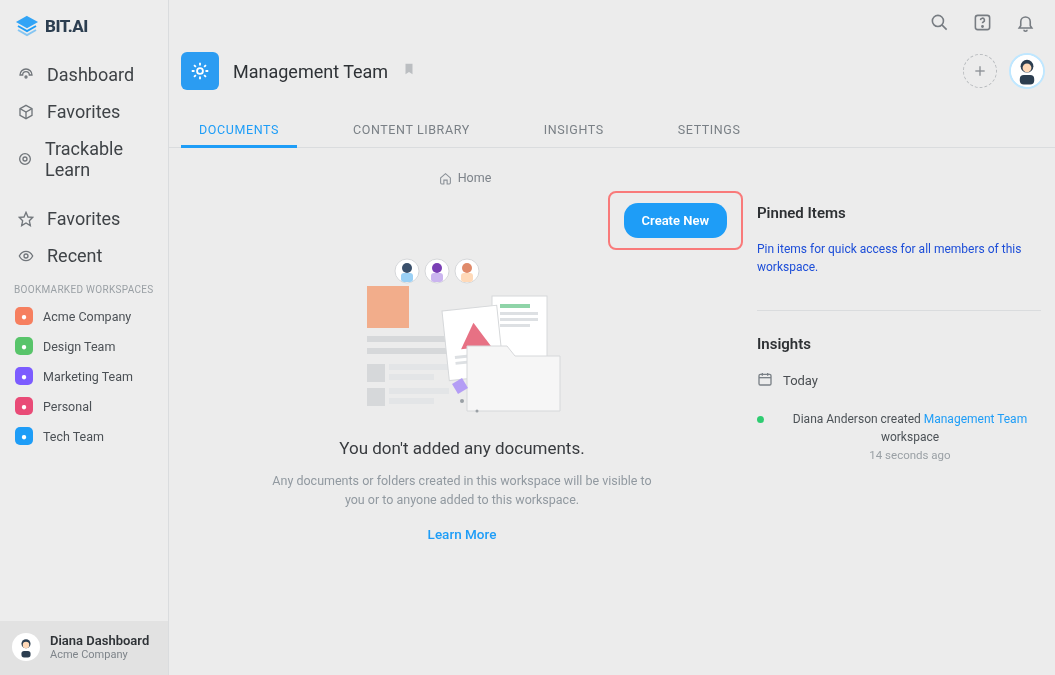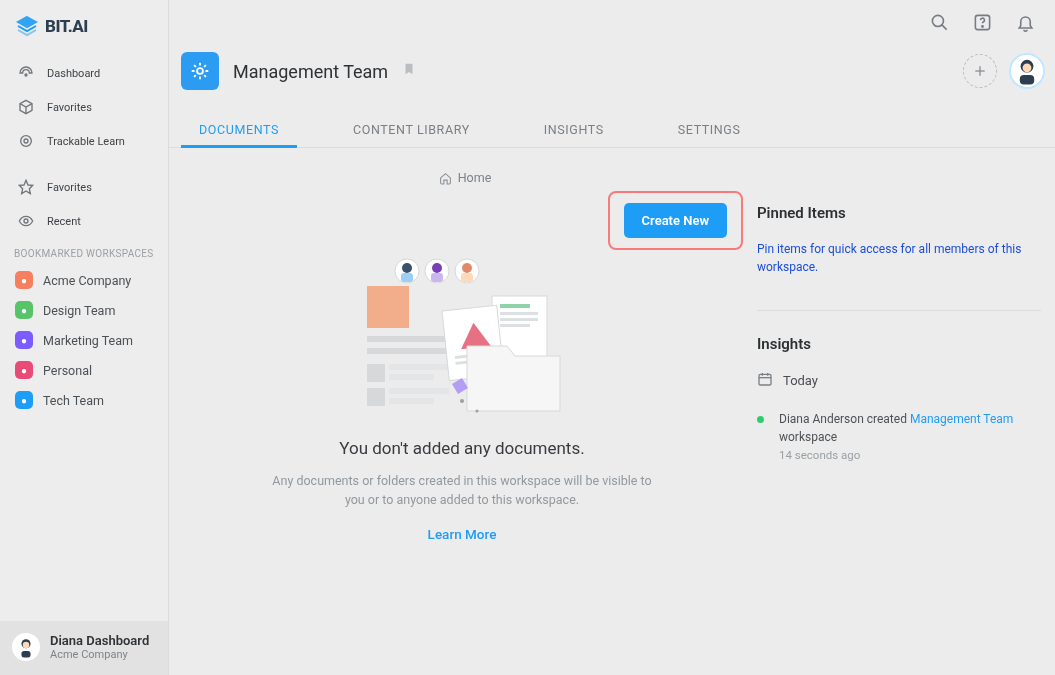--- a/index.html
+++ b/index.html
@@ -15,21 +15,21 @@
   body{margin:0;background:var(--bg);width:1055px;height:675px;overflow:hidden;color:var(--text);}
   .app{display:flex;width:1055px;height:675px;}
   
   .sidebar{width:169px;min-width:169px;background:#ededed;border-right:1px solid var(--border);display:flex;flex-direction:column;}
   .logo{padding:14px 15px 18px;display:flex;align-items:center;gap:6px;color:#2c3e50;}
   .logo-mark svg{display:block;}
   .logo-text{font-weight:800;font-size:17px;letter-spacing:-0.5px;}
   .nav{display:flex;flex-direction:column;}
   .nav-item{display:flex;align-items:center;gap:12px;padding:8px 15px 8px 17px;cursor:pointer;}
   .nav-item .icn{width:18px;height:18px;display:flex;align-items:center;justify-content:center;color:#71767b;}
-  .nav-item .lbl{font-size:11px;color:#3f4347;}
+  .nav-item .lbl{font-size:18px;color:#3f4347;}
   .sep{height:12px;}
   .bm-header{font-size:10px;letter-spacing:0.3px;color:#9aa0a5;padding:10px 14px 6px;text-transform:uppercase;}
   .bm-item{display:flex;align-items:center;gap:10px;padding:6px 15px;cursor:pointer;}
   .bm-chip{width:18px;height:18px;border-radius:5px;display:flex;align-items:center;justify-content:center;font-size:10px;color:#fff;font-weight:700;}
   .bm-label{font-size:12.5px;color:#4c5156;}
   .sidebar-foot{margin-top:auto;background:#e2e2e2;padding:12px 12px 14px;display:flex;align-items:center;gap:10px;}
   .avatar-sm{width:28px;height:28px;border-radius:50%;background:#fff;display:flex;align-items:center;justify-content:center;overflow:hidden;}
   .foot-name{font-size:13px;color:#2f3337;font-weight:600;}
   .foot-org{font-size:11px;color:#7e848a;}
   
@@ -46,33 +46,33 @@
   .tabs{display:flex;border-bottom:1px solid var(--border);padding:0 12px;gap:38px;margin-top:10px;}
   .tab{padding:10px 18px;font-size:12.5px;letter-spacing:0.6px;color:#7a8086;cursor:pointer;position:relative;}
   .tab.active{color:var(--blue);}
   .tab.active::after{content:"";position:absolute;left:0;right:0;bottom:-1px;height:3px;background:var(--blue);}
   .body{display:flex;flex:1;}
   .docs{width:586px;padding:18px 12px 12px 12px;}
   .breadcrumb{font-size:12.5px;color:#7d838a;padding:4px 0 10px 6px;display:flex;align-items:center;gap:6px;justify-content:center;}
   .breadcrumb .home svg{vertical-align:middle;}
   .create-row{display:flex;justify-content:flex-end;margin-top:-4px;margin-bottom:6px;}
   .create-wrap{border:2.5px solid #f97a7a;border-radius:8px;padding:10px 14px;display:inline-flex;}
-  .create-btn{background:#1e9df7;color:#fff;border:none;border-radius:5px;padding:10px 18px;font-size:13px;font-weight:600;cursor:pointer;}
+  .create-btn{background:#1e9df7;color:#fff;border:none;border-radius:14px;padding:10px 18px;font-size:13px;font-weight:600;cursor:pointer;}
   .illus{display:flex;justify-content:center;margin:6px auto 8px;}
   .empty-title{text-align:center;font-size:17px;color:#383b3f;margin-top:12px;}
   .empty-desc{text-align:center;font-size:12.5px;color:#9199a0;max-width:400px;margin:14px auto 0;line-height:1.5;}
   .learn-more{display:block;text-align:center;margin-top:16px;color:#1e9df7;font-size:13.5px;font-weight:500;cursor:pointer;}
   .side-panel{flex:1;padding:12px 14px 12px 2px;}
   .sp-title{font-size:15px;font-weight:600;color:#2d3033;margin:44px 0 18px;}
   .sp-help{font-size:12px;color:#1d4ed8;line-height:1.5;}
   .sp-sep{border-top:1px solid var(--border);margin:34px 0 0;}
   .insights-title{font-size:15px;font-weight:600;color:#2d3033;margin:24px 0 18px;}
   .today{display:flex;align-items:center;gap:10px;font-size:13px;color:#4a4e52;margin-bottom:20px;}
   .today .cal{color:#7a8086;}
-  .activity{display:flex;gap:15px;align-items:flex-start;}
+  .activity{display:flex;gap:15px;align-items:flex-start;text-align:center;}
   .dot{width:7px;height:7px;border-radius:50%;background:#2ecc71;margin-top:6px;flex:none;}
   .act-text{font-size:12px;color:#4c5257;line-height:1.5;}
   .act-text a{color:#1e9df7;text-decoration:none;}
   .act-time{font-size:11.5px;color:#9aa0a5;margin-top:2px;}
 </style>
 </head>
 <body>
 
 <div class="app">
 

